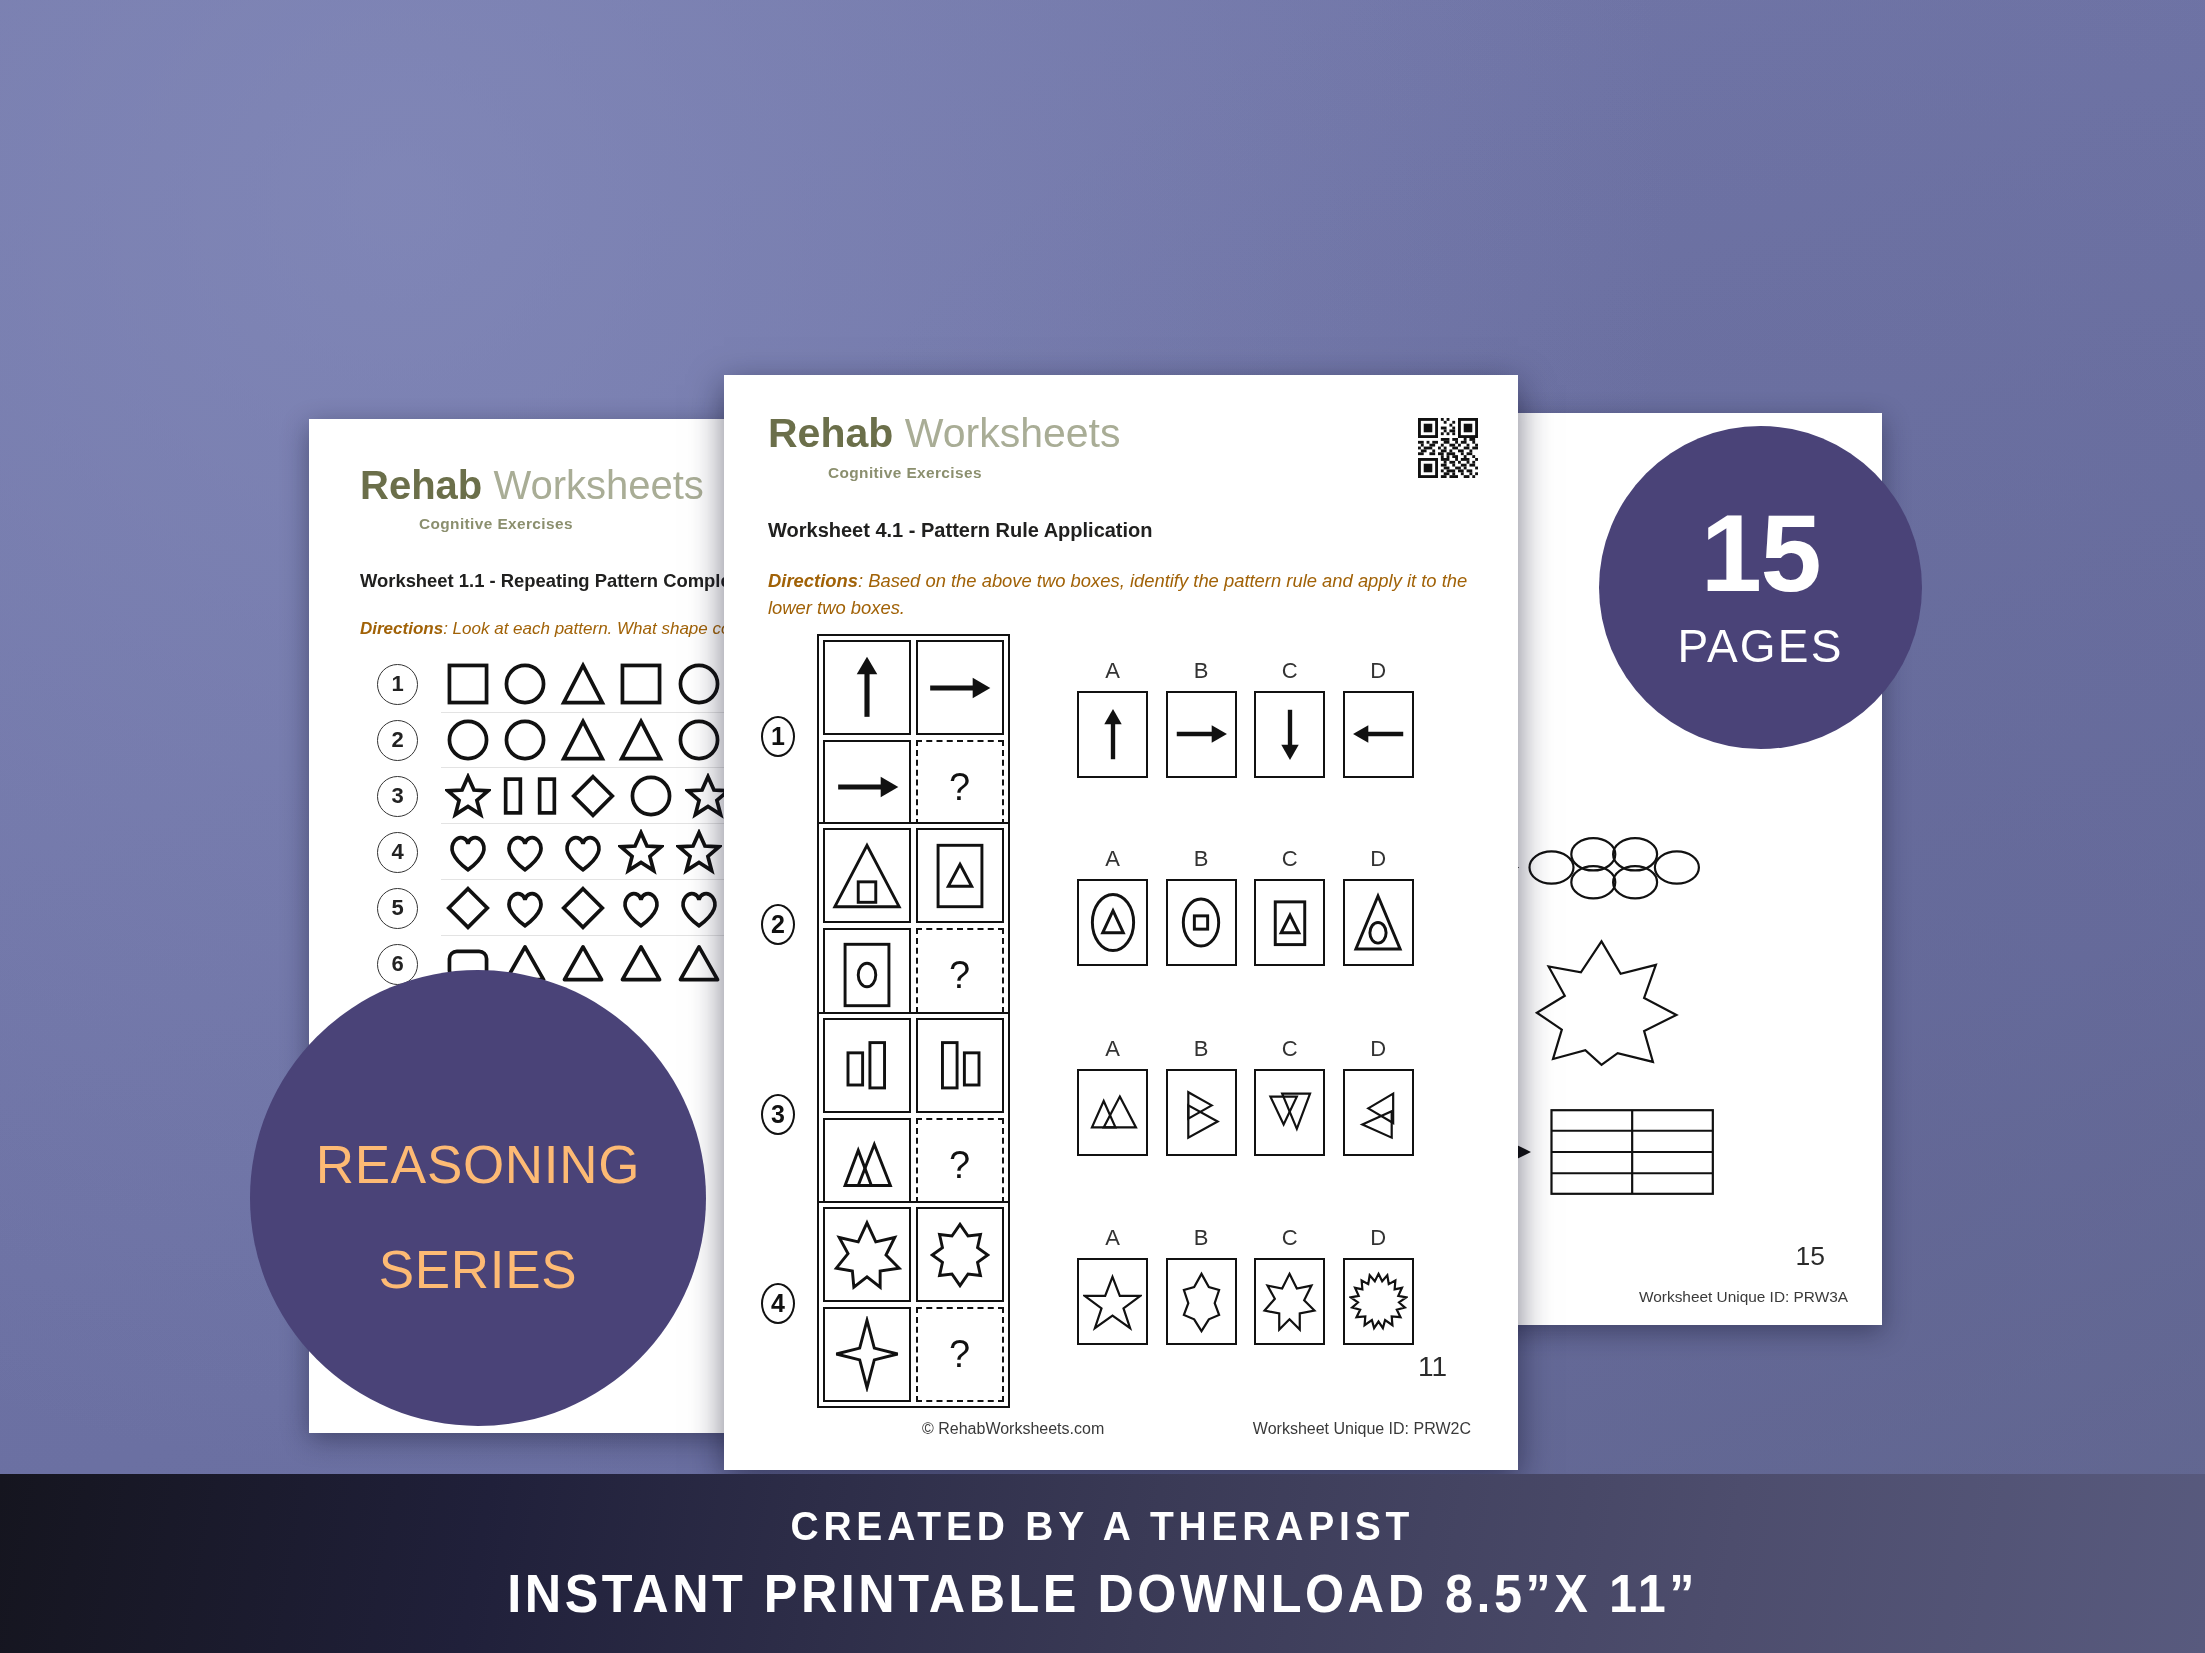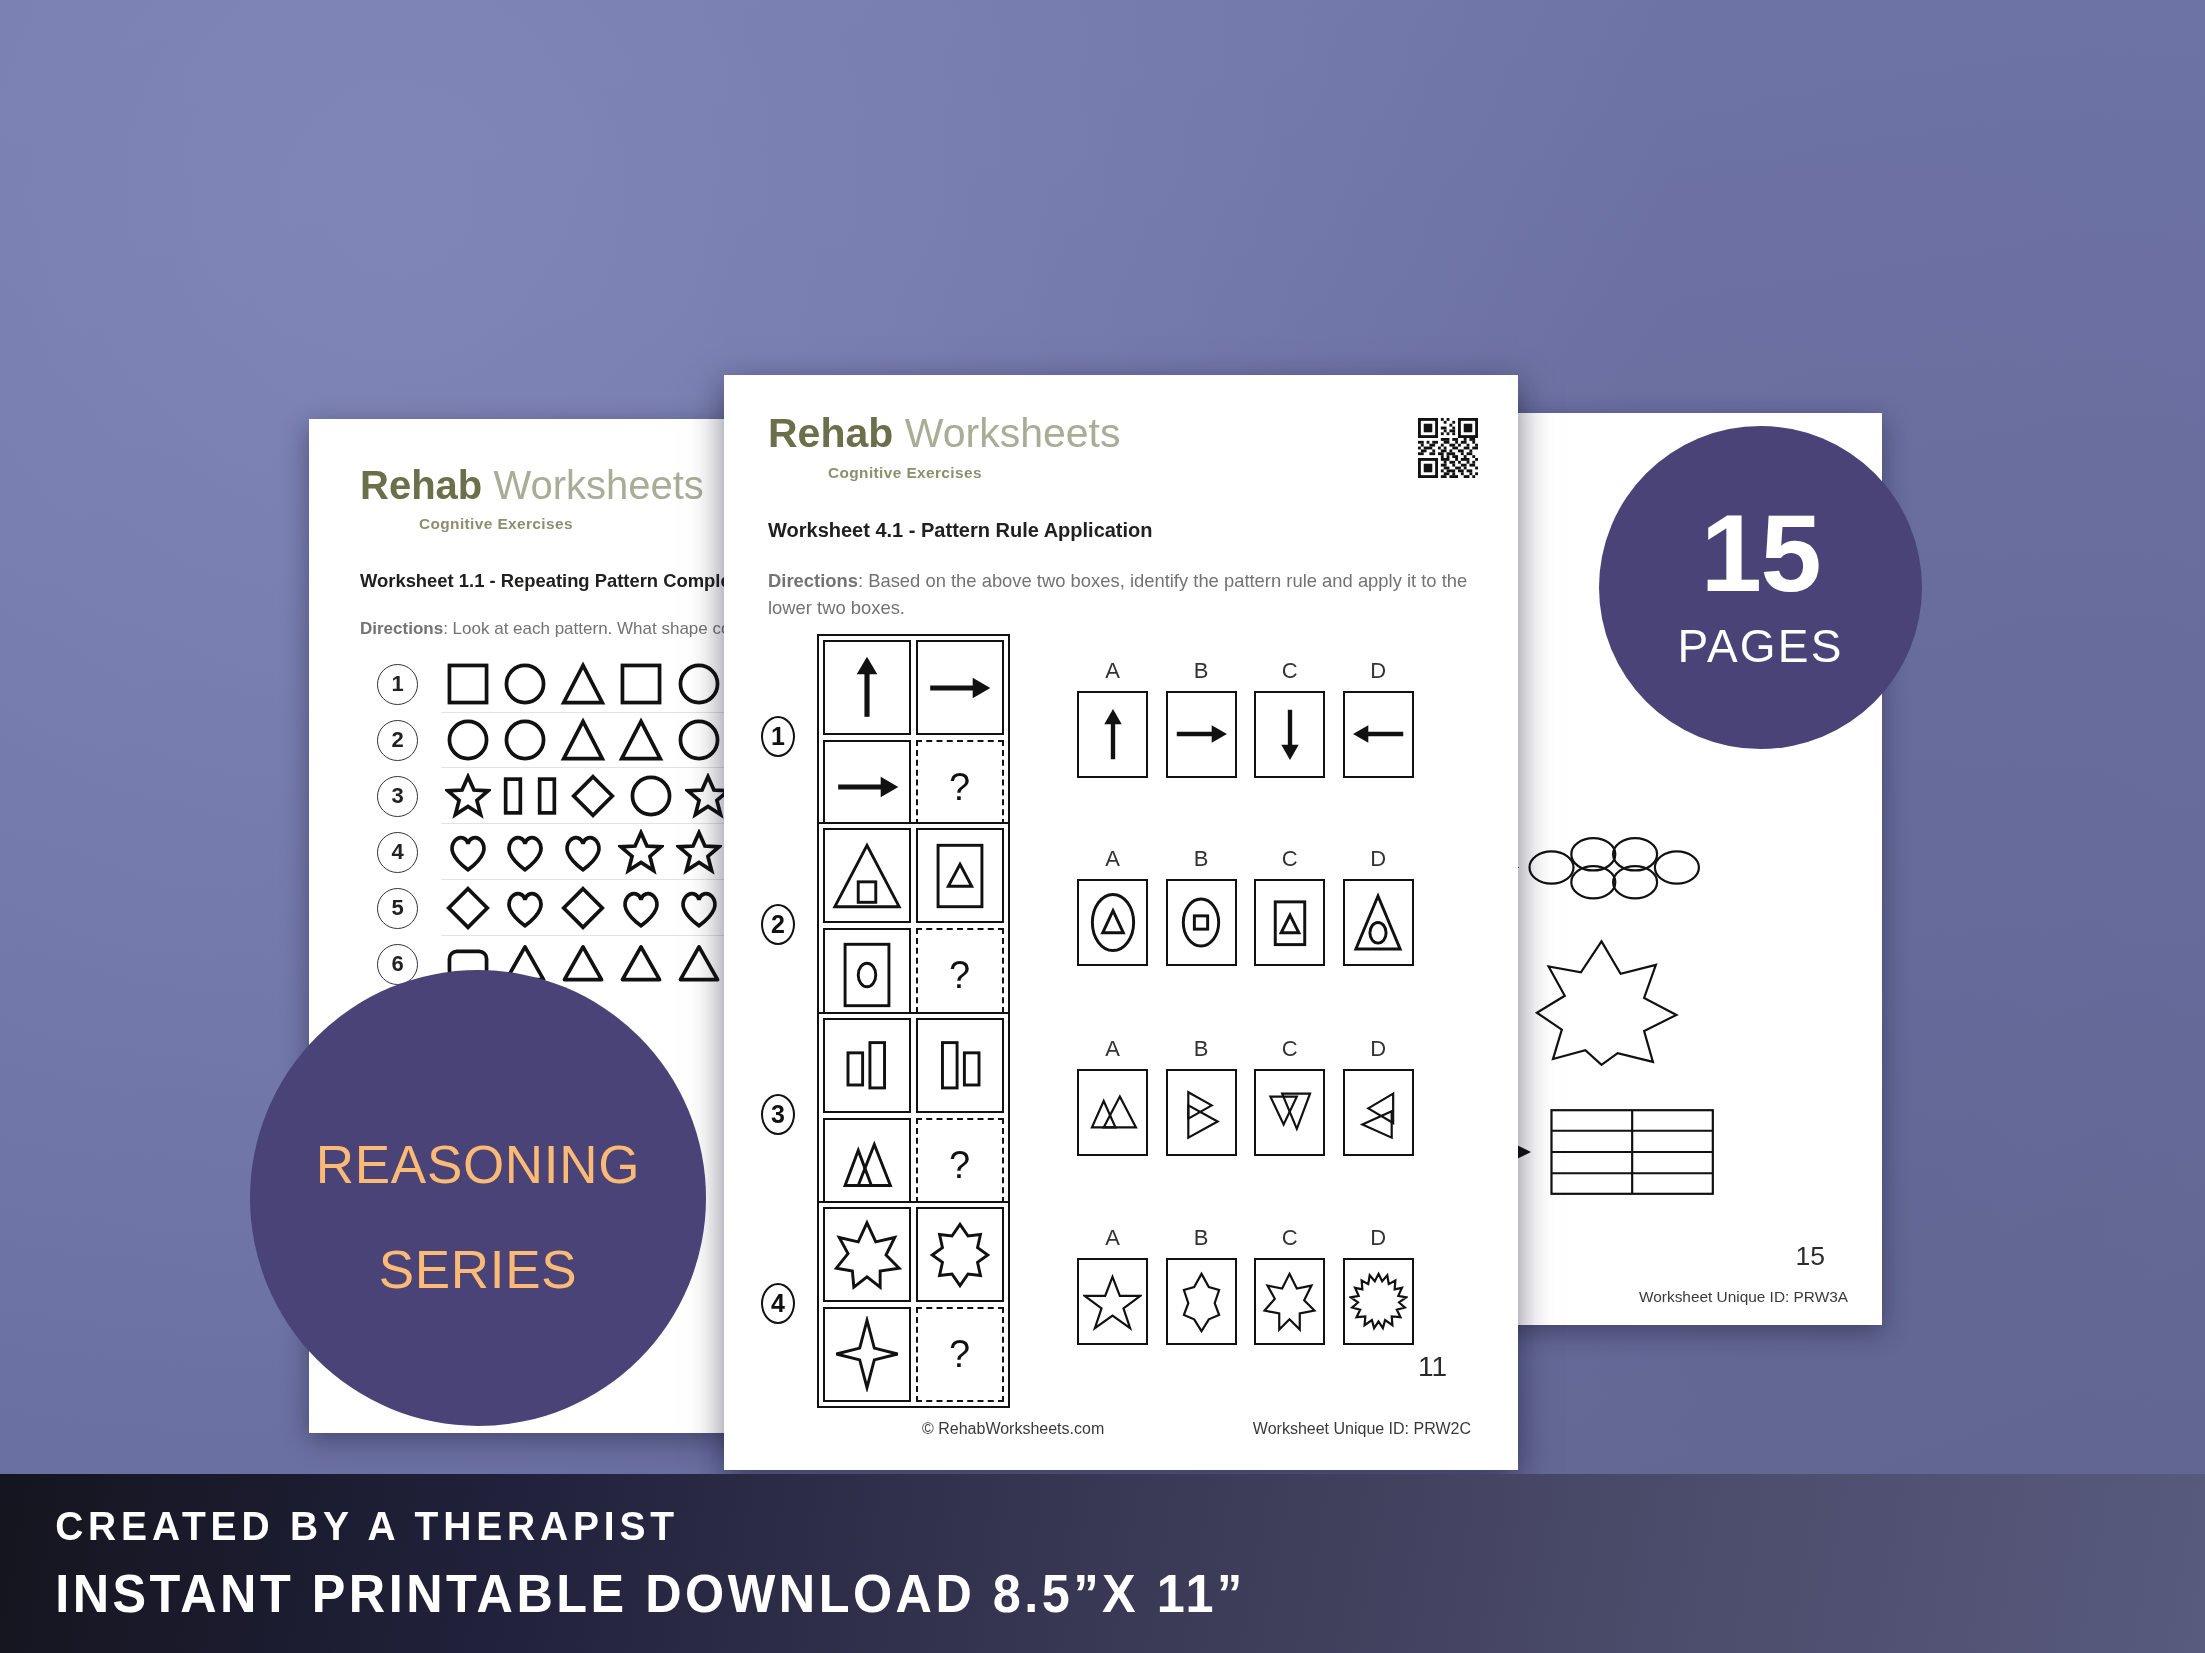--- a/index.html
+++ b/index.html
@@ -50,21 +50,21 @@
             background:linear-gradient(to left, rgba(255,255,255,0), rgba(255,255,255,.95) 80%, #fff);
             pointer-events:none; }
 
   
   .brand { white-space:nowrap; }
   .brand .b1 { font-family:"Liberation Sans",sans-serif; font-weight:bold; color:#6b6f4a; }
   .brand .b2 { font-family:"Liberation Sans",sans-serif; font-weight:normal; color:#a9ad96; }
   .brand-sub { font-family:"Liberation Sans",sans-serif; font-weight:bold; color:#8b8f6e; letter-spacing:0.4px; }
 
   .ws-title { font-weight:bold; color:#20201f; }
-  .ws-dir   { color:#737373; }
+  .ws-dir   { color:#a16207;font-style:italic; }
   .ws-dir b { font-weight:bold; }
 
   .footer-line { position:absolute; color:#3a3a3a; }
   .page-num { position:absolute; color:#2b2b2b; }
 
   
   .qr { position:absolute; image-rendering:pixelated; }
   .prob-row { position:absolute; left:37px; }
   .idx-circle {
     position:absolute; width:34px; height:41px; border:2.2px solid #111; border-radius:50%;
@@ -98,21 +98,21 @@
   .badge-pages .lab { font-family:"Liberation Sans",sans-serif; font-weight:normal; font-size:46px; letter-spacing:2.2px; margin-top:16px; }
   .badge-series { left:250px; top:970px; width:456px; height:456px; background:#4a4378; }
   .badge-series .l1,.badge-series .l2 {
     font-family:"Liberation Sans",sans-serif; font-weight:normal; font-size:53px;
     letter-spacing:0.7px; color:#fdba74; line-height:1.22;margin-top:40px;
   }
 
   
   .banner { position:absolute; left:0; right:0; bottom:0; height:179px; z-index:30;
     background:linear-gradient(100deg,#15151f 0%, #20203a 22%, #3a3a56 52%, #4d4d6d 78%, #585a7e 100%);
-    display:flex; flex-direction:column; justify-content:center; gap:13.2px; }
+    display:flex; flex-direction:column; align-items:center; justify-content:center; gap:13.2px; }
   .banner .l1 {
     font-family:"Liberation Sans Narrow","Liberation Sans",sans-serif; font-weight:bold;
     font-size:41px; letter-spacing:5.1px; color:#fff; transform:scaleX(.95);
   }
   .banner .l2 {
     font-family:"Liberation Sans Narrow","Liberation Sans",sans-serif; font-weight:bold;
     font-size:53px; letter-spacing:3.7px; color:#fff; transform:scaleX(.95);
   }
 </style>
 </head>

